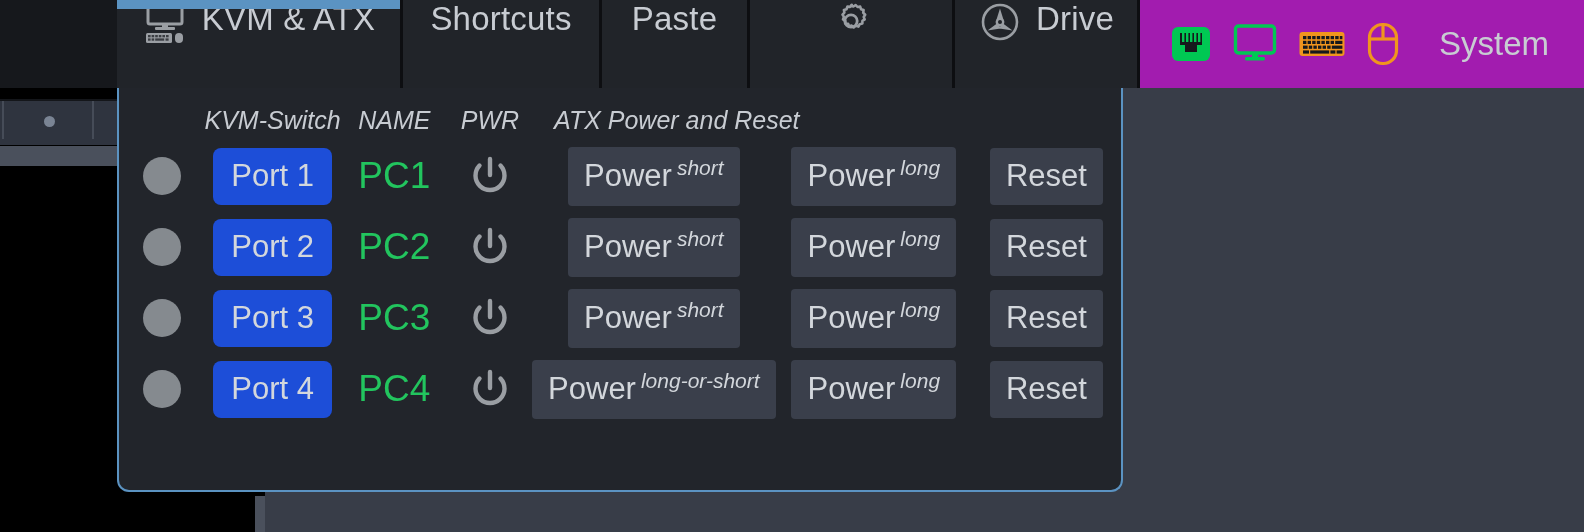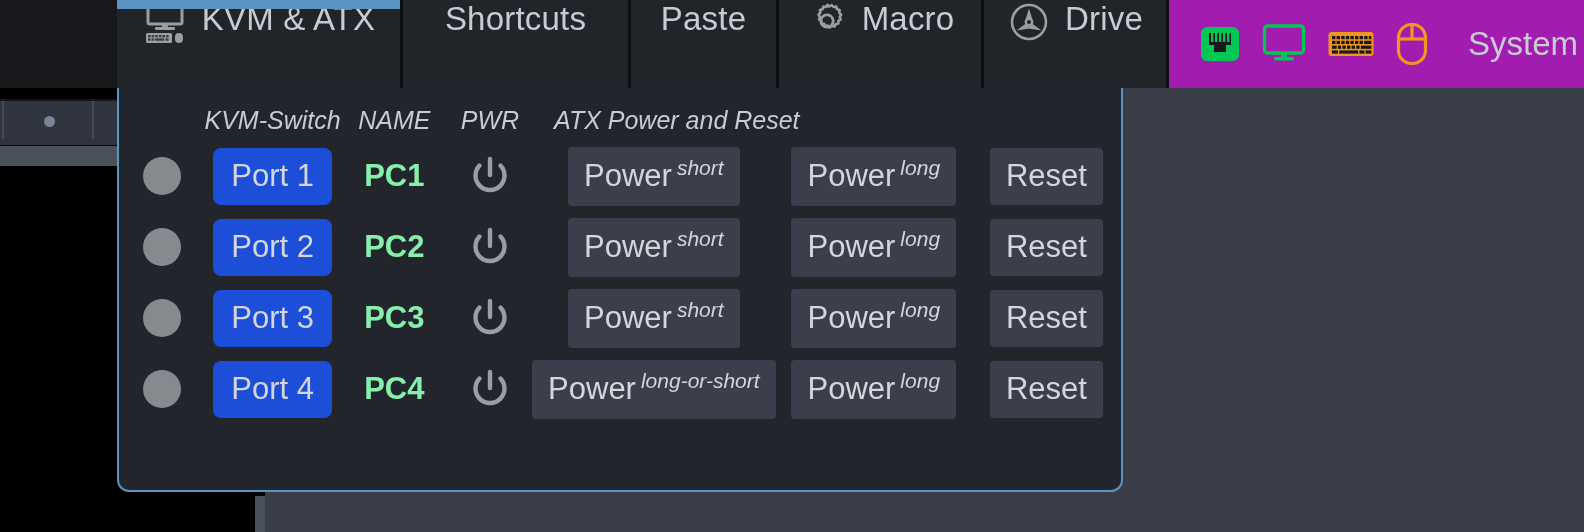--- a/index.html
+++ b/index.html
@@ -131,21 +131,21 @@
   }
   .tab-icon {
     display: flex;
     align-items: center;
     justify-content: center;
     flex: 0 0 auto;
   }
   .tab-label { white-space: nowrap; letter-spacing: .2px; }
 
   #tab-kvm { width: 286px; }
-  #tab-shortcuts { width: 228px; }
+  #tab-shortcuts { width: 199px; }
   #tab-paste { width: 148px; }
   #tab-macro { width: 205px; }
   #tab-drive { width: 185px; }
 
   #status-cluster {
     display: flex;
     align-items: center;
     gap: 21px;
     padding-left: 30px;
     background: #a21caf;
@@ -214,23 +214,23 @@
     font-size: 31px;
     border: none;
     border-radius: 8px;
     padding: 10px 18px 12px 18px;
     font-family: inherit;
     cursor: pointer;
     white-space: nowrap;
     line-height: 1.15;
   }
   .pc-name {
-    color: #86efac;
-    font-size: 31px;
-    font-weight: bold;
+    color: #22c55e;
+    font-size: 37px;
+    font-weight: normal;
     white-space: nowrap;
   }
   .pwr-cell svg { display: block; margin: 0 auto; }
 
   .atx-btn {
     display: inline-block;
     background: #3a3f4b;
     color: #d3d7dc;
     font-size: 31px;
     border: none;
@@ -302,21 +302,20 @@
     <span class="tab-label">Paste</span>
   </div>
 
   <div class="tab" id="tab-macro">
     <span class="tab-icon">
       <svg width="42" height="42" viewBox="0 0 42 42">
         <path d="M21 5.5l2.4 1.0 2.3-1.5 1.8 2.0 2.7-0.4 0.8 2.6 2.6 0.9-0.4 2.7 2.0 1.9-1.5 2.3 1.0 2.4-2.3 1.5 0 2.7-2.7 0.6-1.3 2.4-2.6-0.8-2.1 1.7-2.0-1.9-2.6 0.7-1.0-2.5-2.7-0.3-0.1-2.7-2.3-1.4 0.9-2.5-1.4-2.3 1.9-2.0-0.5-2.6 2.6-0.8 0.9-2.6 2.7 0.3 1.7-2.1z" fill="none" stroke="#9a9ea3" stroke-width="2.6" stroke-linejoin="round"></path>
         <circle cx="21" cy="21" r="6.2" fill="none" stroke="#9a9ea3" stroke-width="2.8"></circle>
       </svg>
     </span>
-    <span class="tab-label">Macro</span>
   </div>
 
   <div class="tab" id="tab-drive">
     <span class="tab-icon">
       <svg width="44" height="44" viewBox="0 0 44 44">
         <circle cx="22" cy="22" r="17" fill="none" stroke="#9a9ea3" stroke-width="2.6"></circle>
         <path d="M22 8.5 L25.6 20 H18.4 Z" fill="#9a9ea3"></path>
         <path d="M9.5 30.5 L20 22.8 L22.6 28.4 Z" fill="#9a9ea3"></path>
         <path d="M34.5 30.5 L24 22.8 L21.4 28.4 Z" fill="#9a9ea3"></path>
         <circle cx="22" cy="22" r="4.4" fill="#9a9ea3"></circle>

